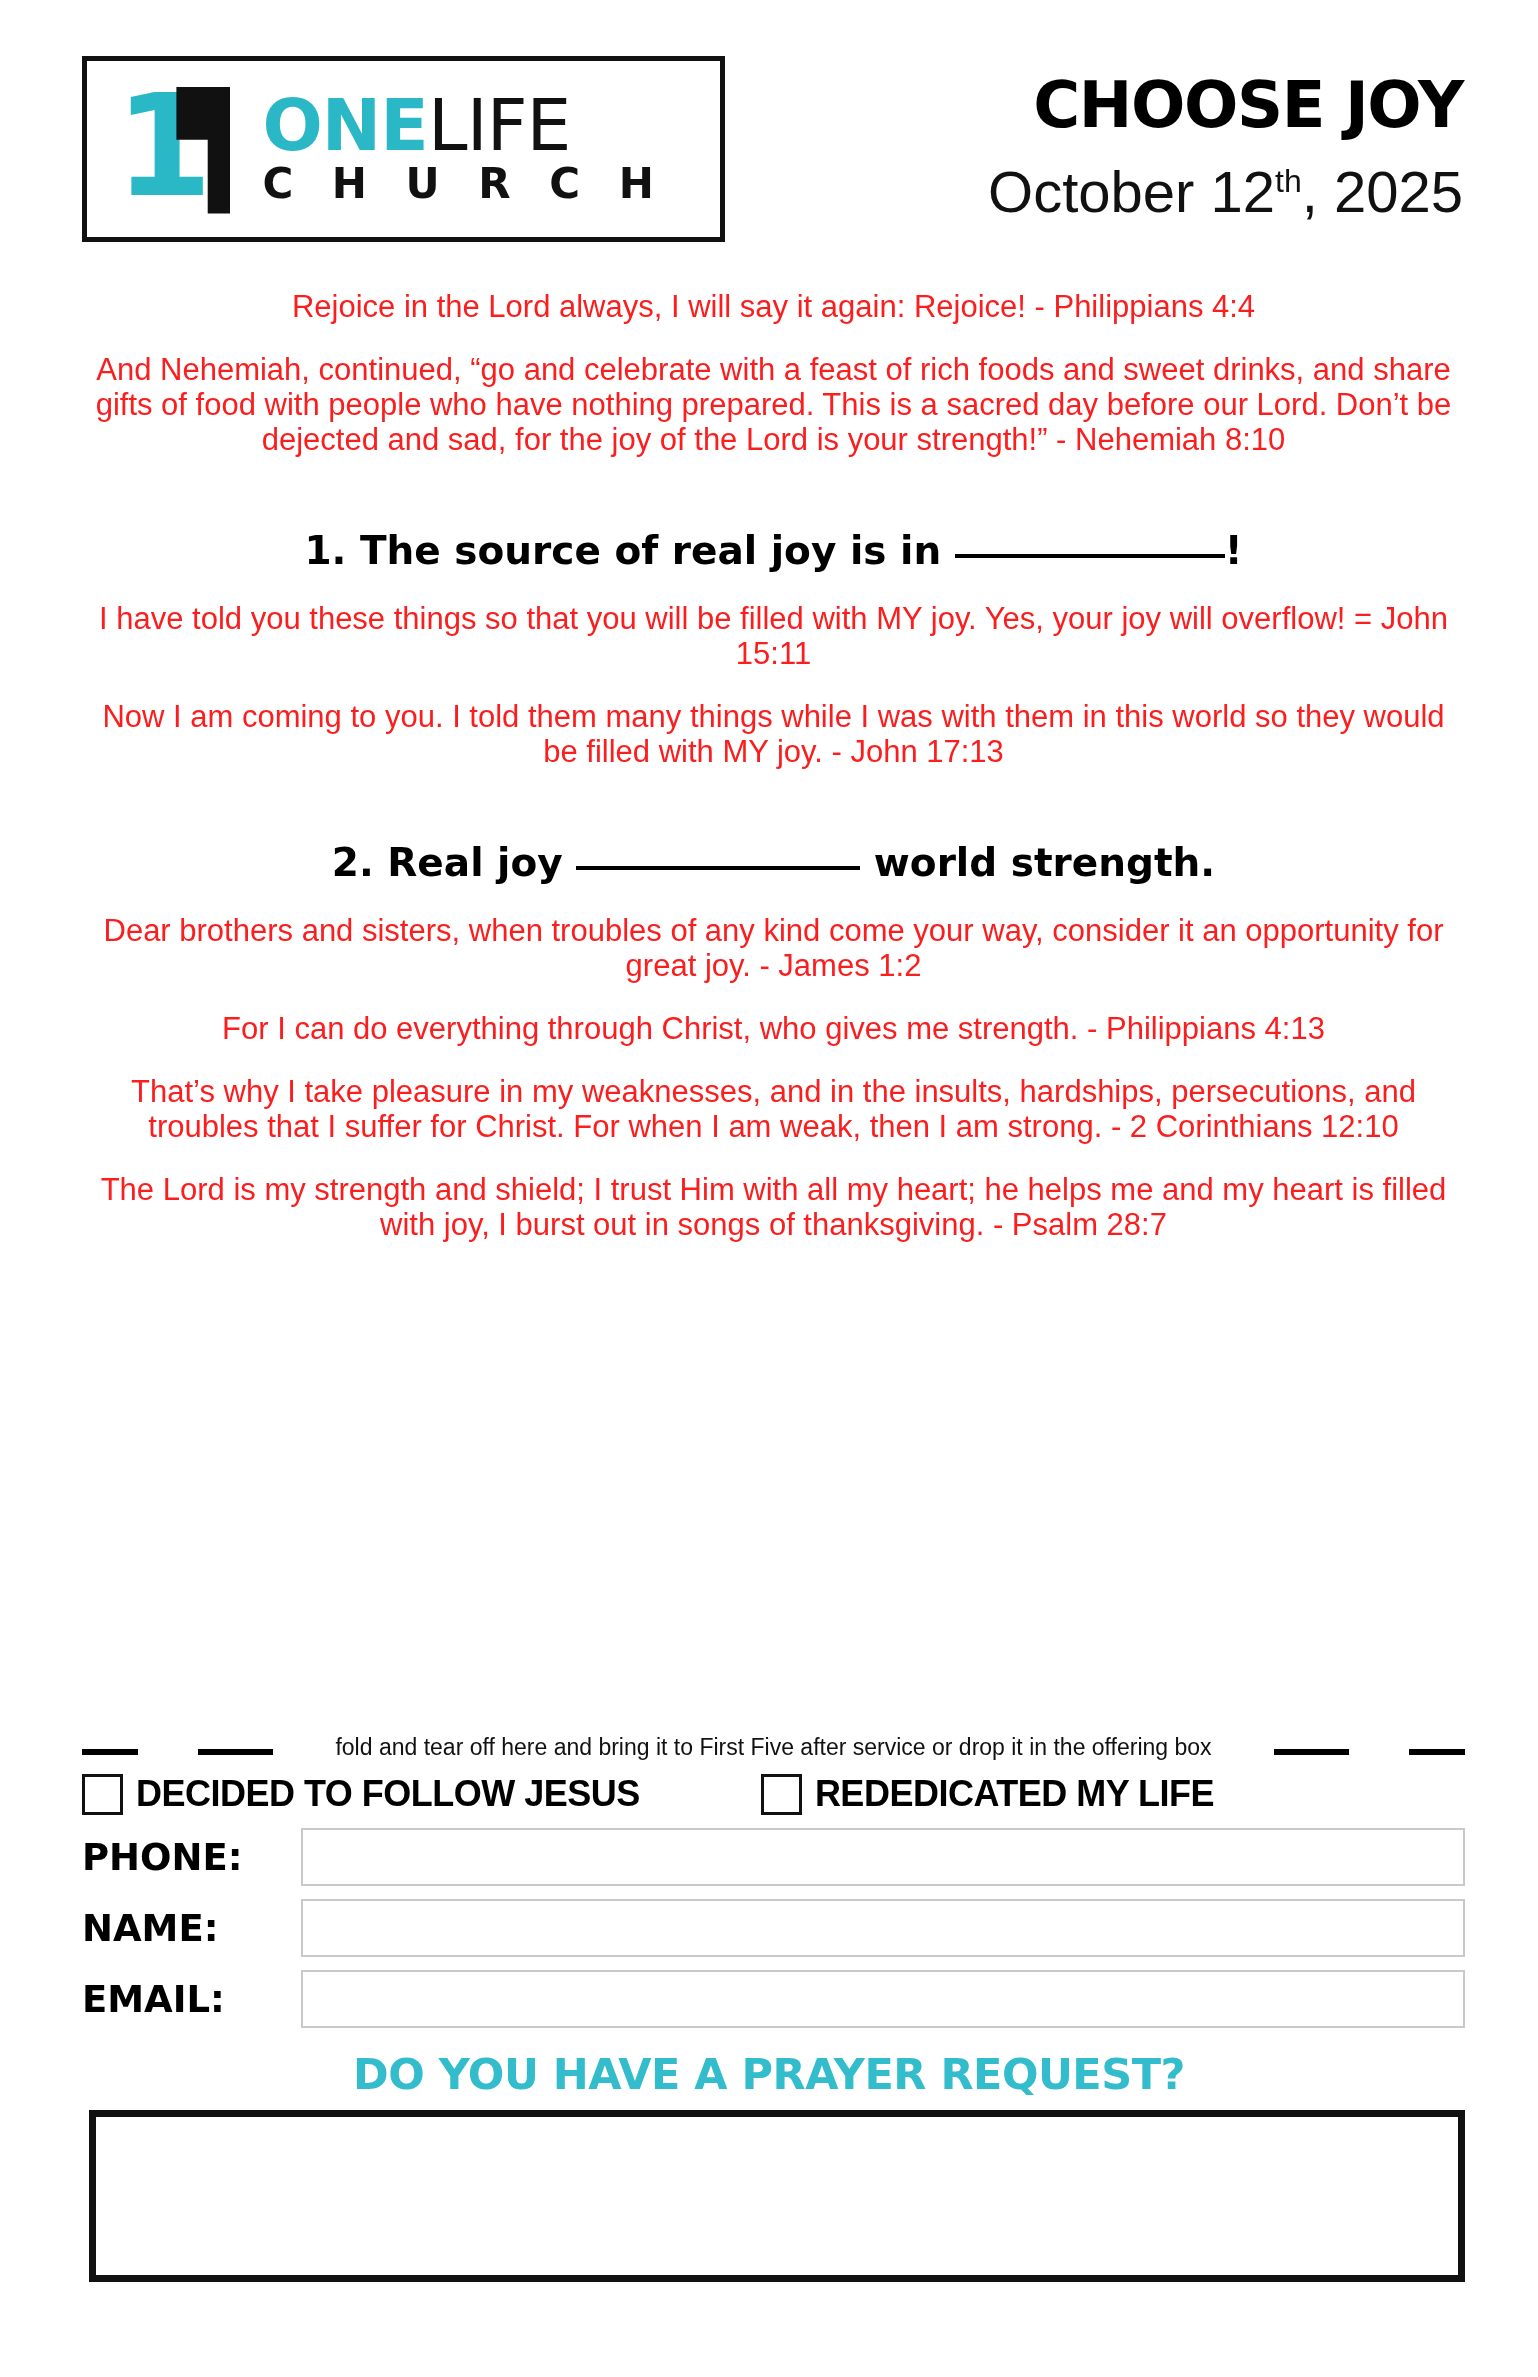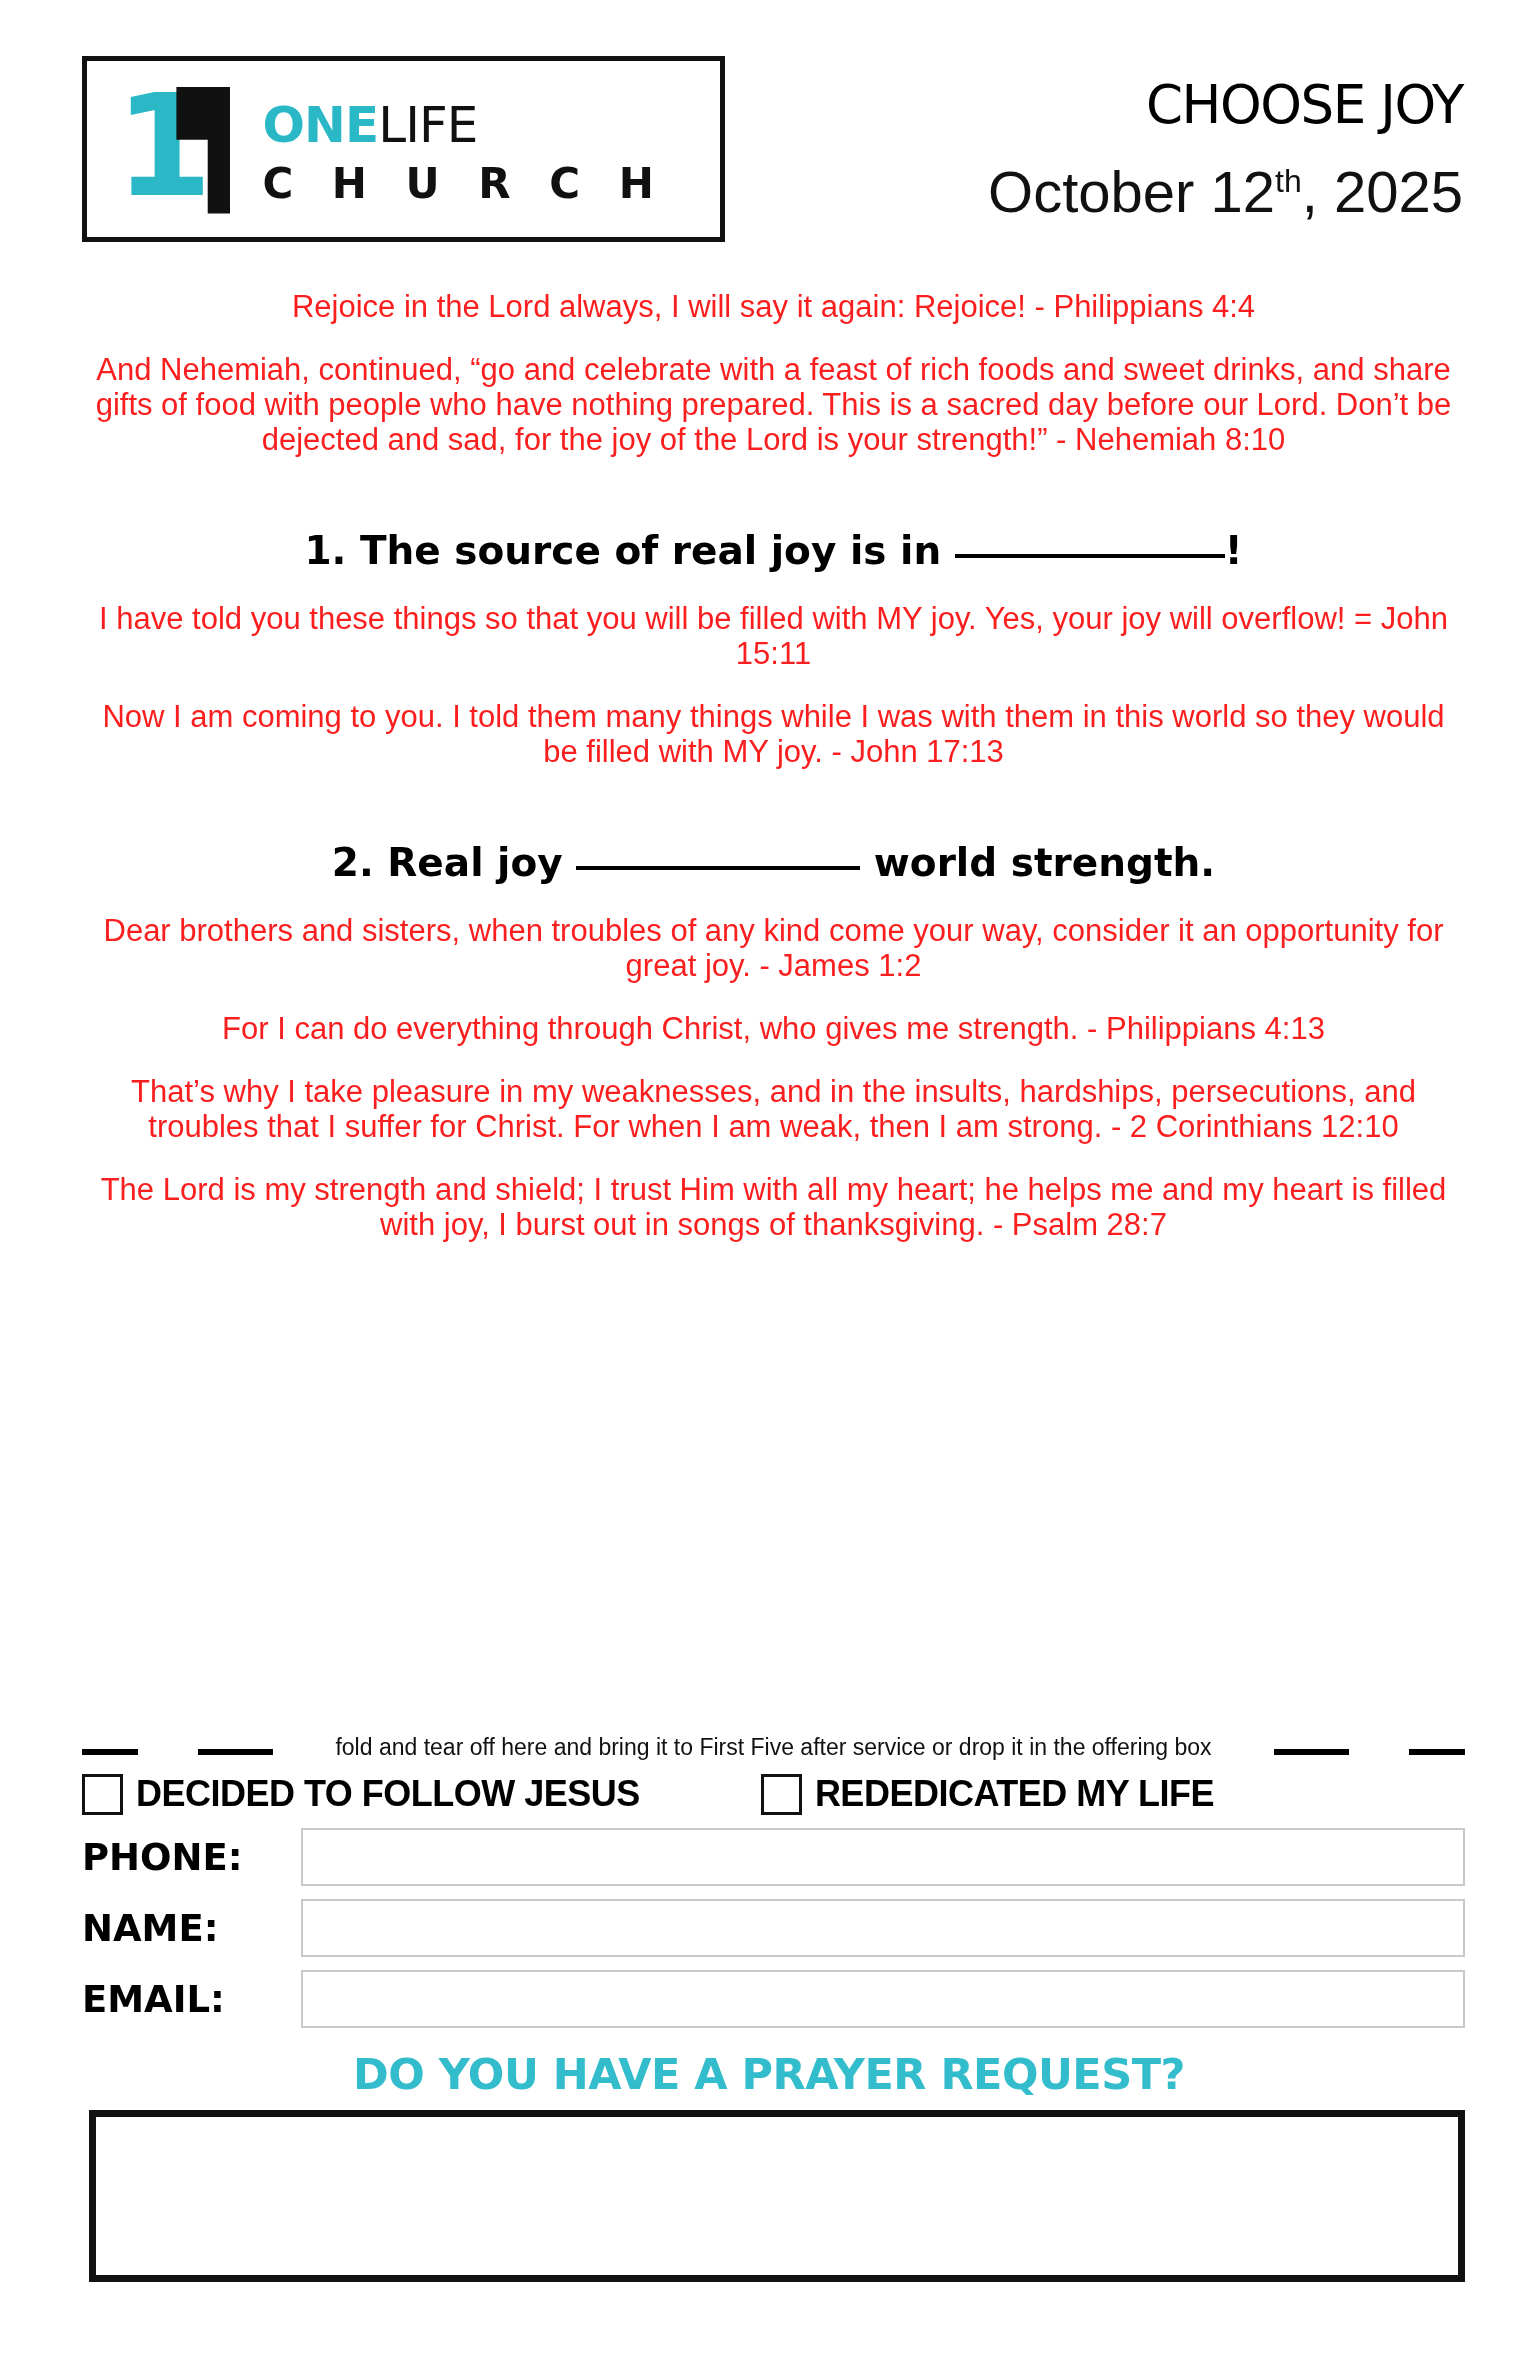--- a/index.html
+++ b/index.html
@@ -57,21 +57,21 @@
     position: absolute;
     left: 67px;
     top: 7.5px;
     width: 54px;
     height: 127px;
     background: #111;
     clip-path: polygon(0 0, 100% 0, 100% 100%, 58% 100%, 58% 42%, 0 42%);
   }
   .logo-text { display: flex; flex-direction: column; justify-content: center; }
   .logo-line1 {
-    font-size: 50px;
+    font-size: 71px;
     line-height: 69px;
     font-weight: 700;
     letter-spacing: -0.9px;
     font-family: "DejaVu Sans", sans-serif;
   }
   .logo-line1 .one-word { color: #2bb8c6; }
   .logo-line1 .life-word { color: #111; font-weight: 400; }
   .logo-line2 {
     font-size: 42px;
     line-height: 47px;
@@ -80,23 +80,23 @@
     font-family: "DejaVu Sans", sans-serif;
     font-weight: bold;
   }
 
   .title-block {
     flex: 1 1 auto;
     text-align: right;
     padding-top: 5.6px;
   }
   .sermon-title {
-    font-size: 53px;
+    font-size: 64px;
     line-height: 86px;
-    font-weight: 400;
+    font-weight: 700;
     letter-spacing: -1.4px;
     font-family: "DejaVu Sans", sans-serif;
     color: #000;
   }
   .sermon-date {
     font-size: 58px;
     line-height: 65px;
     font-weight: 400;
     color: #111;
     margin-top: 1.9px;

